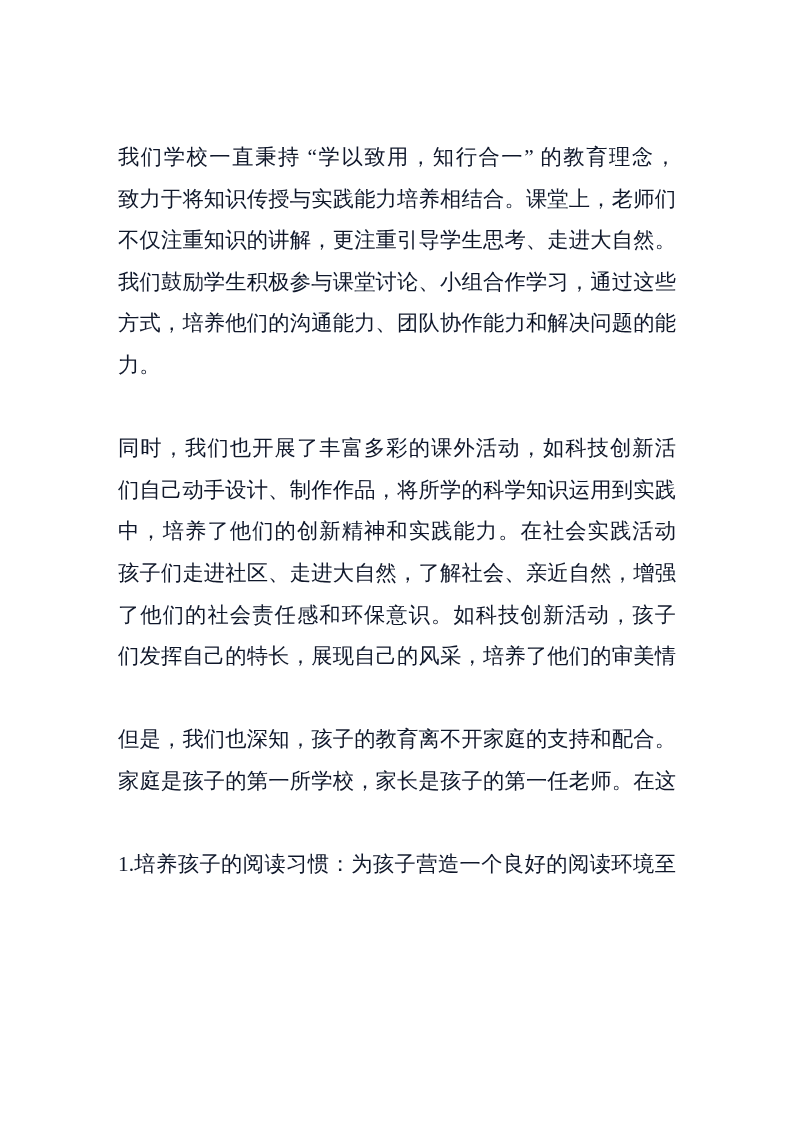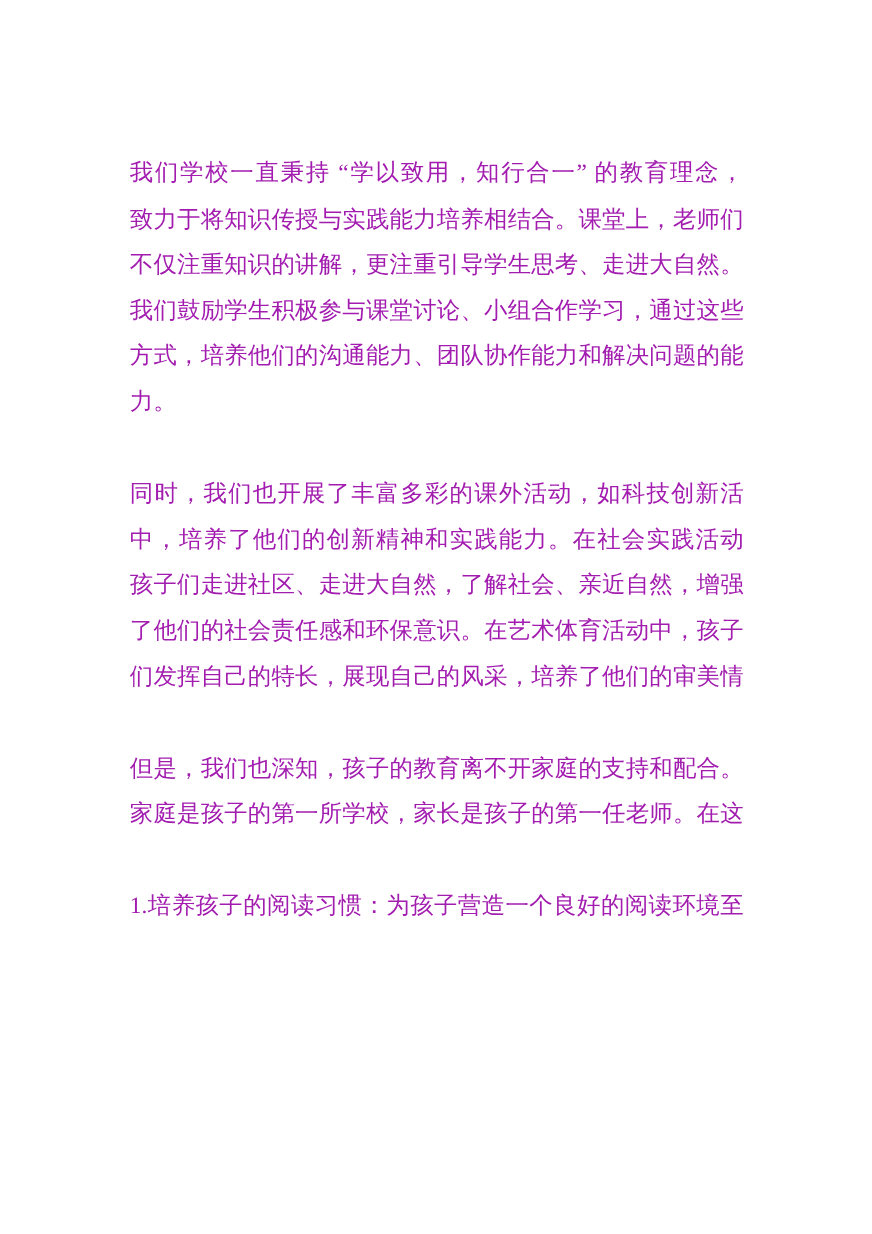--- a/index.html
+++ b/index.html
@@ -20,21 +20,21 @@
     top: 0;
     width: 793px;
     height: 1122px;
     background: #ffffff;
   }
   .text-body {
     position: absolute;
     left: 118px;
     top: 137px;
     width: 558px;
-    color: #a21caf;
+    color: #0f172a;
     font-size: 21.3px;
     line-height: 41.6px;
     -webkit-font-smoothing: antialiased;
   }
   .para {
     margin: 0 0 41.6px 0;
     padding: 0;
   }
   .para:last-child {
     margin-bottom: 0;
@@ -62,23 +62,24 @@
       <span class="doc-line">我们学校一直秉持 “学以致用，知行合一” 的教育理念，</span>
       <span class="doc-line">致力于将知识传授与实践能力培养相结合。课堂上，老师们</span>
       <span class="doc-line">不仅注重知识的讲解，更注重引导学生思考、走进大自然。</span>
       <span class="doc-line">我们鼓励学生积极参与课堂讨论、小组合作学习，通过这些</span>
       <span class="doc-line">方式，培养他们的沟通能力、团队协作能力和解决问题的能</span>
       <span class="doc-line last">力。</span>
     </p>
 
     <p class="para">
       <span class="doc-line">同时，我们也开展了丰富多彩的课外活动，如科技创新活动、</span>
+      <span class="doc-line">们自己动手设计、制作作品，将所学的科学知识运用到实践</span>
       <span class="doc-line">中，培养了他们的创新精神和实践能力。在社会实践活动中，</span>
       <span class="doc-line">孩子们走进社区、走进大自然，了解社会、亲近自然，增强</span>
-      <span class="doc-line">了他们的社会责任感和环保意识。在艺术体育活动中，孩子</span>
+      <span class="doc-line">了他们的社会责任感和环保意识。如科技创新活动，孩子</span>
       <span class="doc-line">们发挥自己的特长，展现自己的风采，培养了他们的审美情</span>
     </p>
 
     <p class="para">
       <span class="doc-line">但是，我们也深知，孩子的教育离不开家庭的支持和配合。</span>
       <span class="doc-line">家庭是孩子的第一所学校，家长是孩子的第一任老师。在这</span>
     </p>
 
     <p class="para">
       <span class="doc-line">1.培养孩子的阅读习惯：为孩子营造一个良好的阅读环境至</span>

